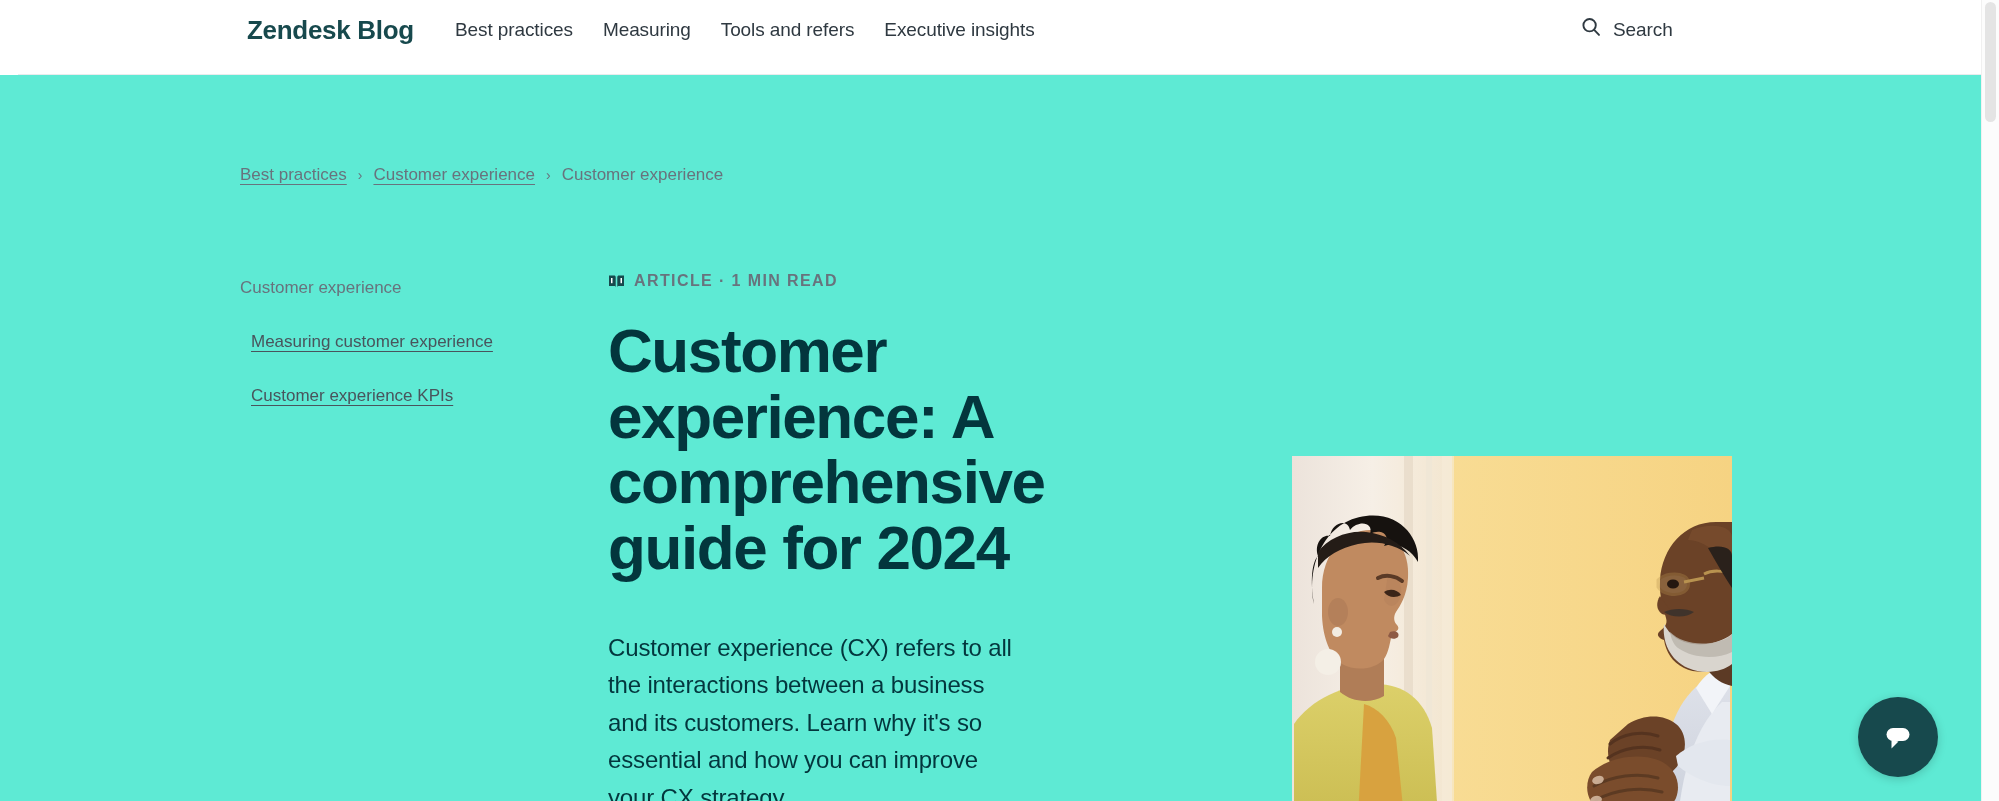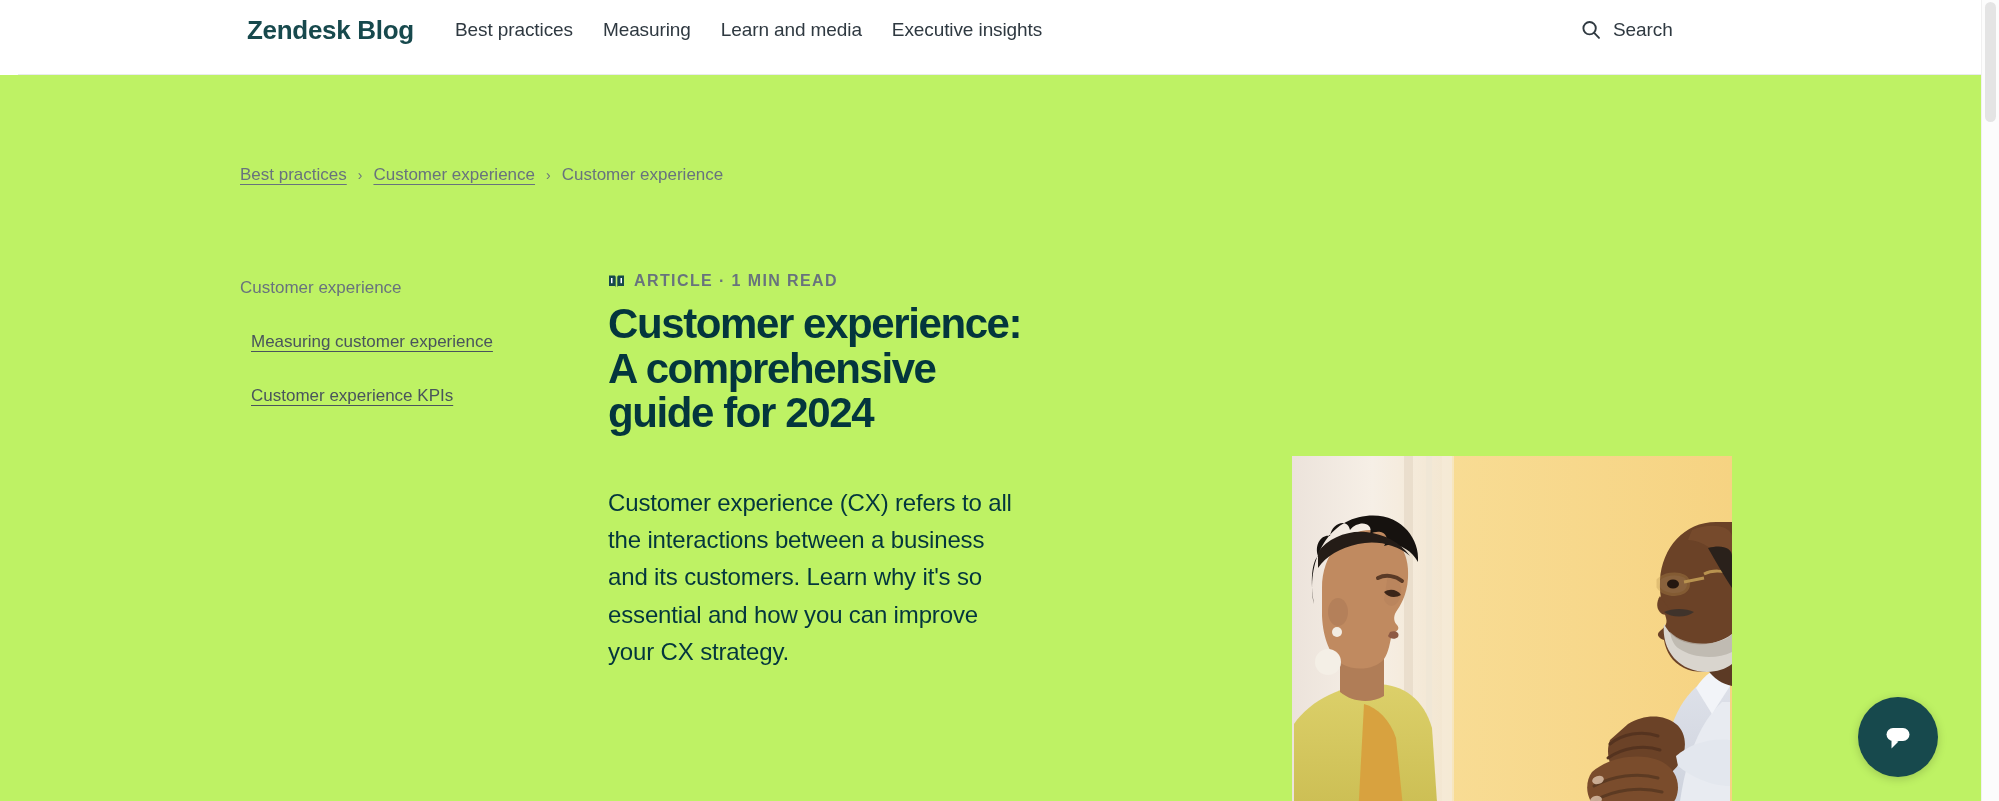--- a/index.html
+++ b/index.html
@@ -14,21 +14,21 @@
     overflow: hidden;
     font-family: "Liberation Sans", sans-serif;
     color: #2f3941;
     -webkit-font-smoothing: antialiased;
   }
 
   .page {
     position: relative;
     width: 1999px;
     height: 801px;
-    background: #bef264;
+    background: #5eead4;
     overflow: hidden;
   }
 
   
   .site-header {
     position: absolute;
     top: 0;
     left: 0;
     width: 1999px;
     height: 75px;
@@ -78,21 +78,21 @@
     color: #2f3941;
     text-decoration: none;
     white-space: nowrap;
     letter-spacing: -0.1px;
   }
   .search-btn {
     position: absolute;
     left: 1580px;
     top: 16px;
     display: flex;
-    align-items: center;
+    align-items: flex-start;
     gap: 11px;
     background: none;
     border: 0;
     padding: 0;
     cursor: pointer;
     font-family: inherit;
   }
   .search-btn .label {
     font-size: 19px;
     line-height: 28px;
@@ -179,34 +179,34 @@
   .article {
     position: absolute;
     left: 608px;
     top: 272px;
     width: 530px;
   }
   .article-meta {
     display: flex;
     align-items: center;
     gap: 9px;
-    margin-bottom: 12px;
+    margin-bottom: 28px;
   }
   .book-icon svg { display: block; }
   .meta-text {
     font-size: 16px;
     font-weight: 700;
     letter-spacing: 1.4px;
     color: #68737d;
     text-transform: uppercase;
     white-space: nowrap;
   }
   .article-title {
     margin: 0;
-    font-size: 42px;
+    font-size: 62px;
     line-height: 1.06;
     font-weight: 700;
     letter-spacing: -1.4px;
     color: #03363d;
     max-width: 420px;
   }
   .article-desc {
     margin: 48px 0 0 0;
     font-size: 24px;
     line-height: 1.56;
@@ -279,21 +279,21 @@
 <div class="page">
 
   <header class="site-header">
     <div class="header-inner">
 
       <a class="brand" href="#">Zendesk Blog</a>
 
       <nav class="main-nav">
         <a class="nav-link" href="#">Best practices</a>
         <a class="nav-link" href="#">Measuring</a>
-        <a class="nav-link" href="#">Learn and media</a>
+        <a class="nav-link" href="#">Tools and refers</a>
         <a class="nav-link" href="#">Executive insights</a>
       </nav>
 
       <button class="search-btn" type="button">
         <span class="search-icon">
           <svg width="22" height="22" viewBox="0 0 22 22" fill="none" stroke="#2f3941" stroke-width="1.9" stroke-linecap="round" stroke-linejoin="round">
             <circle cx="9.6" cy="9.2" r="6.2"></circle>
             <line x1="14.2" y1="13.9" x2="19" y2="18.9"></line>
           </svg>
         </span>

